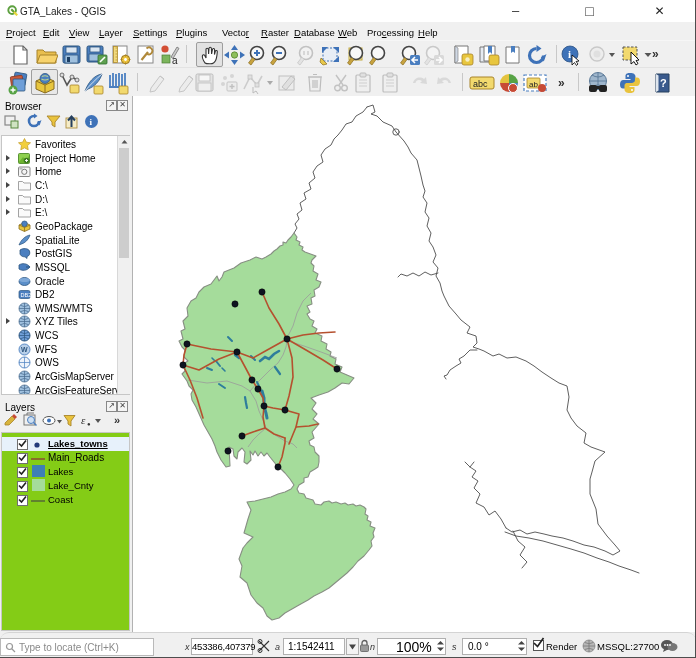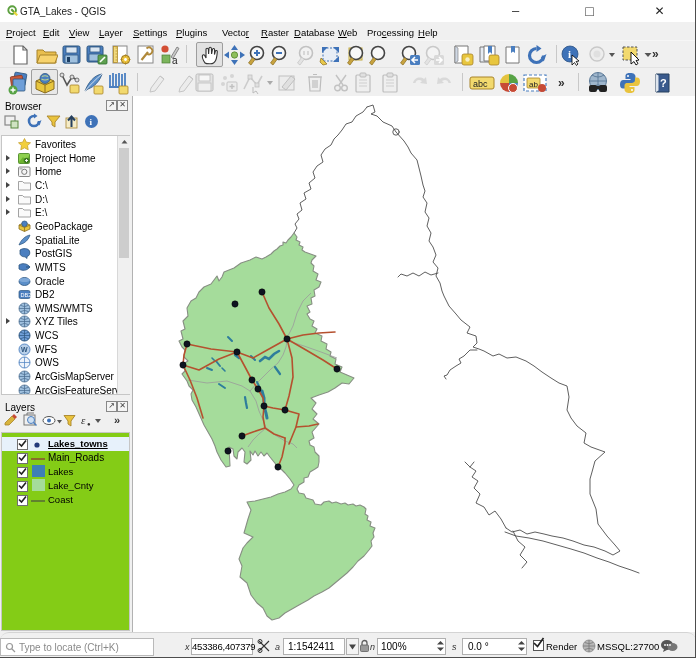--- a/index.html
+++ b/index.html
@@ -421,21 +421,21 @@
         <svg class="ticon" width="13" height="13" viewBox="0 0 13 13">
           <path d="M2 3 C5 1 10 1 11.5 4 C12.5 7 11 9 9 9.5 L9 11.5 L7 9.8 C4 10 1.5 8 2 5.5 Z" fill="#4b7fc0" stroke="#2d567f" stroke-width="0.8"></path>
         </svg>
         <span class="lbl">PostGIS</span>
       </div>
       <div class="trow" style="top:124.85000000000002px;width:127px">
         <svg class="ticon" width="13" height="13" viewBox="0 0 13 13">
           <path d="M1 4 C4 2 9 2 12 6 C9 10 4 10 1 8 Z" fill="#4b7fc0" stroke="#2d567f" stroke-width="0.8"></path>
           <path d="M12 6 L8 6" stroke="#2d567f" stroke-width="1"></path>
         </svg>
-        <span class="lbl">WMTS</span>
+        <span class="lbl">MSSQL</span>
       </div>
       <div class="trow" style="top:138.50000000000003px;width:127px">
         <svg class="ticon" width="13" height="13" viewBox="0 0 13 13">
           <ellipse cx="6.5" cy="6.5" rx="5.5" ry="4" fill="#5b8fc9" stroke="#2d567f" stroke-width="0.8"></ellipse>
           <ellipse cx="6.5" cy="5" rx="5.5" ry="2" fill="#7fa9d8"></ellipse>
         </svg>
         <span class="lbl">Oracle</span>
       </div>
       <div class="trow" style="top:152.15000000000003px;width:127px">
         <svg class="ticon" width="13" height="13" viewBox="0 0 13 13">
@@ -644,21 +644,21 @@
     <div class="sbox" style="left:283px;top:5px;width:62px;height:17px;padding-left:4px;line-height:16px;font-size:10px">1:1542411</div>
     <div style="position:absolute;left:346px;top:5px;width:13px;height:17px;border:1px solid #b0b0b0;box-sizing:border-box;background:#f3f3f3"></div>
     <svg style="position:absolute;left:348px;top:10px" width="9" height="8" viewBox="0 0 9 8">
       <path d="M1 1.5 L8 1.5 L4.5 6.5 Z" fill="#444"></path>
     </svg>
     <svg style="position:absolute;left:359px;top:6px" width="11" height="14" viewBox="0 0 11 14">
       <rect x="1.5" y="6" width="8" height="6.5" rx="1" fill="#9a9a9a" stroke="#606060" stroke-width="0.8"></rect>
       <path d="M3 6 L3 4 A2.5 2.5 0 0 1 8 4 L8 6" fill="none" stroke="#606060" stroke-width="1.3"></path>
     </svg>
     <div style="position:absolute;left:370px;top:9px;font-size:9px;font-style:italic;color:#333">n</div>
-    <div class="sbox" style="left:377px;top:5px;width:69px;height:17px;padding-left:3px;line-height:16px;font-size:10px">100%</div>
+    <div class="sbox" style="left:377px;top:5px;width:69px;height:17px;padding-left:18px;line-height:16px;font-size:14px">100%</div>
     <svg style="position:absolute;left:436px;top:7px" width="9" height="12" viewBox="0 0 9 12">
       <path d="M1 4.5 L8 4.5 L4.5 1 Z" fill="#444"></path>
       <path d="M1 7.5 L8 7.5 L4.5 11 Z" fill="#444"></path>
     </svg>
     <div style="position:absolute;left:452px;top:9px;font-size:9px;font-style:italic;color:#333">s</div>
     <div class="sbox" style="left:462px;top:5px;width:65px;height:17px;padding-left:5px;line-height:16px;font-size:10px">0.0 °</div>
     <svg style="position:absolute;left:517px;top:7px" width="9" height="12" viewBox="0 0 9 12">
       <path d="M1 4.5 L8 4.5 L4.5 1 Z" fill="#444"></path>
       <path d="M1 7.5 L8 7.5 L4.5 11 Z" fill="#444"></path>
     </svg>

